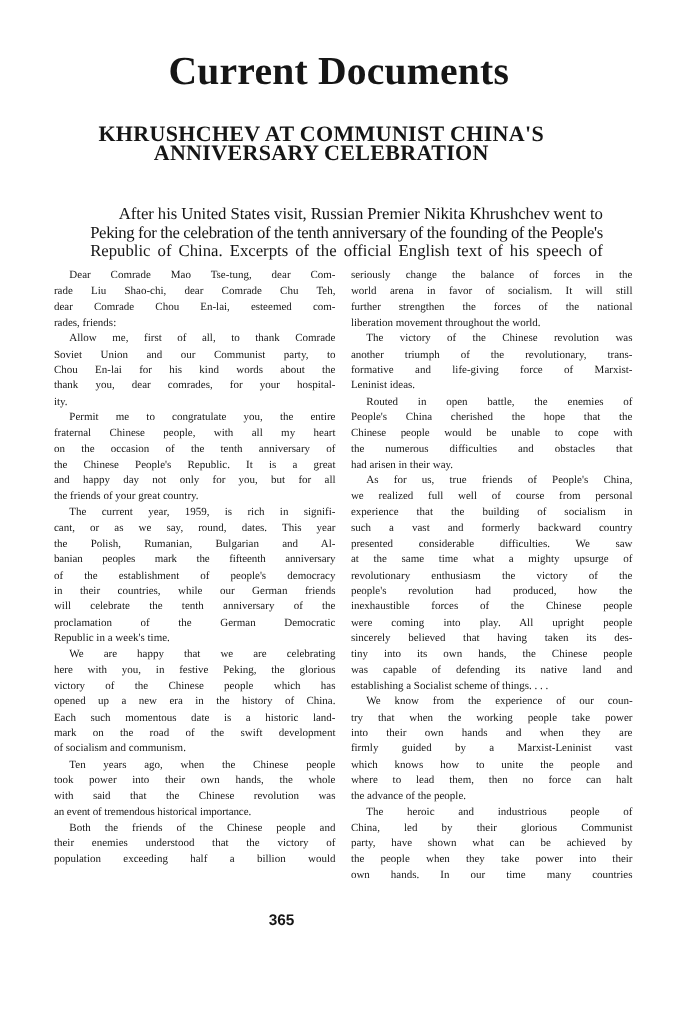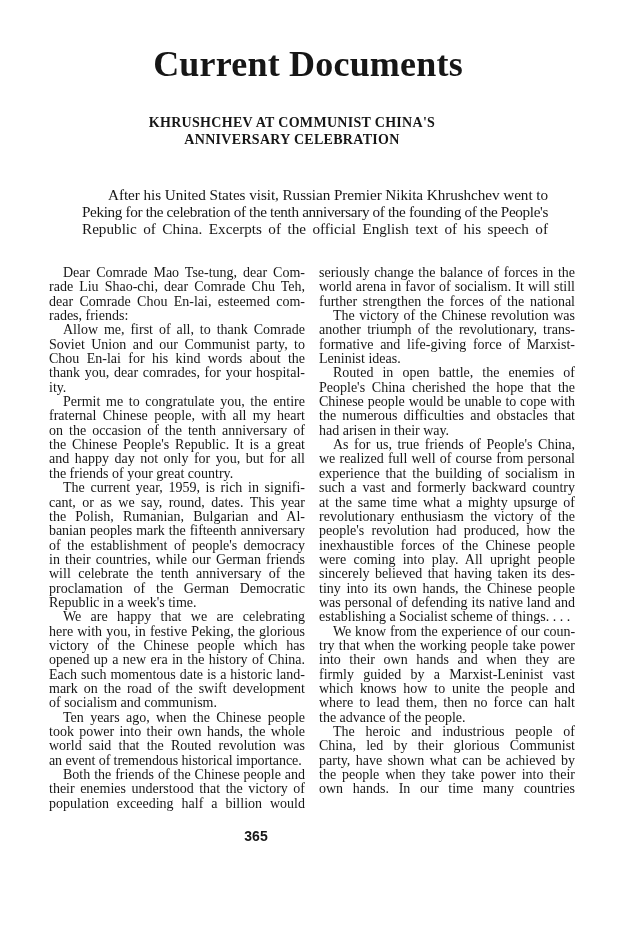--- a/index.html
+++ b/index.html
@@ -1,24 +1,24 @@
 <!DOCTYPE html>
 <html><head>
 <meta charset="utf-8">
 <style>
   html, body { margin: 0; padding: 0; background: #ffffff; }
   body { width: 624px; height: 926px; position: relative; overflow: hidden; color: #161616; font-family: "Liberation Serif", "DejaVu Serif", serif; }
   .page-title { position: absolute; left: 0; top: 44px; width: 616px; text-align: center; font-weight: bold; font-size: 36px; letter-spacing: 0.2px; line-height: 40px; margin: 0; }
-  .article-title { position: absolute; left: 0; top: 114px; width: 584px; text-align: center; font-weight: bold; font-size: 14px; line-height: 17px; margin: 0; letter-spacing: 0.3px; }
+  .article-title { position: absolute; left: 0; top: 114px; width: 584px; text-align: center; font-weight: bold; font-size: 20px; line-height: 17px; margin: 0; letter-spacing: 0.3px; }
   .article-title span { display: block; }
   .intro { position: absolute; left: 82px; top: 158px; width: 466px; font-size: 15.2px; line-height: 17px; margin-top: 28px; }
   .intro .ln { display: block; text-align: justify; text-align-last: justify; height: 17px; white-space: nowrap; }
   .intro .ln.first { padding-left: 26px; }
   .intro .ln.last { text-align-last: left; }
-  .col { position: absolute; top: 266px; width: 256px; font-size: 14px; line-height: 14.35px; }
+  .col { position: absolute; top: 244px; width: 256px; font-size: 10px; line-height: 14.35px; }
   .col.left { left: 49px; }
   .col.right { left: 319px; }
   .ln { display: block; text-align: justify; text-align-last: justify; white-space: nowrap; overflow: visible; }
   .col .ln { height: 14.35px; }
   .ln.ind { padding-left: 14px; }
   .ln.end { text-align-last: left; }
   .page-number { position: absolute; left: 0; top: 828px; width: 512px; text-align: center; font-family: "Liberation Sans", "DejaVu Sans", sans-serif; font-weight: bold; font-size: 14px; line-height: 16px; }
 </style>
 </head>
 <body>
@@ -63,51 +63,53 @@
     <span class="ln end">Republic in a week's time.</span>
     <span class="ln ind">We are happy that we are celebrating</span>
     <span class="ln">here with you, in festive Peking, the glorious</span>
     <span class="ln">victory of the Chinese people which has</span>
     <span class="ln">opened up a new era in the history of China.</span>
     <span class="ln">Each such momentous date is a historic land-</span>
     <span class="ln">mark on the road of the swift development</span>
     <span class="ln end">of socialism and communism.</span>
     <span class="ln ind">Ten years ago, when the Chinese people</span>
     <span class="ln">took power into their own hands, the whole</span>
-    <span class="ln">world said that the Routed revolution was</span>
+    <span class="ln">with said that the Chinese revolution was</span>
     <span class="ln end" style="letter-spacing: -0.0895833px;">an event of tremendous historical importance.</span>
     <span class="ln ind">Both the friends of the Chinese people and</span>
     <span class="ln">their enemies understood that the victory of</span>
     <span class="ln">population exceeding half a billion would</span>
   </div>
 <div class="col right" id="col-right">
     <span class="ln">seriously change the balance of forces in the</span>
     <span class="ln">world arena in favor of socialism.  It will still</span>
     <span class="ln">further strengthen the forces of the national</span>
+    <span class="ln end">liberation movement throughout the world.</span>
     <span class="ln ind">The victory of the Chinese revolution was</span>
     <span class="ln">another triumph of the revolutionary, trans-</span>
     <span class="ln">formative and life-giving force of Marxist-</span>
     <span class="ln end">Leninist ideas.</span>
     <span class="ln ind">Routed in open battle, the enemies of</span>
     <span class="ln">People's China cherished the hope that the</span>
     <span class="ln" style="letter-spacing: -0.0483285px;">Chinese people would be unable to cope with</span>
     <span class="ln">the numerous difficulties and obstacles that</span>
     <span class="ln end">had arisen in their way.</span>
     <span class="ln ind">As for us, true friends of People's China,</span>
     <span class="ln">we realized full well of course from personal</span>
     <span class="ln">experience that the building of socialism in</span>
     <span class="ln">such a vast and formerly backward country</span>
+    <span class="ln">presented considerable difficulties.  We saw</span>
     <span class="ln">at the same time what a mighty upsurge of</span>
     <span class="ln">revolutionary enthusiasm the victory of the</span>
     <span class="ln">people's revolution had produced, how the</span>
     <span class="ln">inexhaustible forces of the Chinese people</span>
     <span class="ln">were coming into play.  All upright people</span>
     <span class="ln">sincerely believed that having taken its des-</span>
     <span class="ln">tiny into its own hands, the Chinese people</span>
-    <span class="ln">was personal of defending its native land and</span>
+    <span class="ln">was capable of defending its native land and</span>
     <span class="ln end">establishing a Socialist scheme of things. . . .</span>
     <span class="ln ind" style="letter-spacing: -0.0574219px;">We know from the experience of our coun-</span>
     <span class="ln">try that when the working people take power</span>
     <span class="ln">into their own hands and when they are</span>
     <span class="ln">firmly guided by a Marxist-Leninist vast</span>
     <span class="ln">which knows how to unite the people and</span>
     <span class="ln">where to lead them, then no force can halt</span>
     <span class="ln end">the advance of the people.</span>
     <span class="ln ind">The heroic and industrious people of</span>
     <span class="ln">China, led by their glorious Communist</span>

